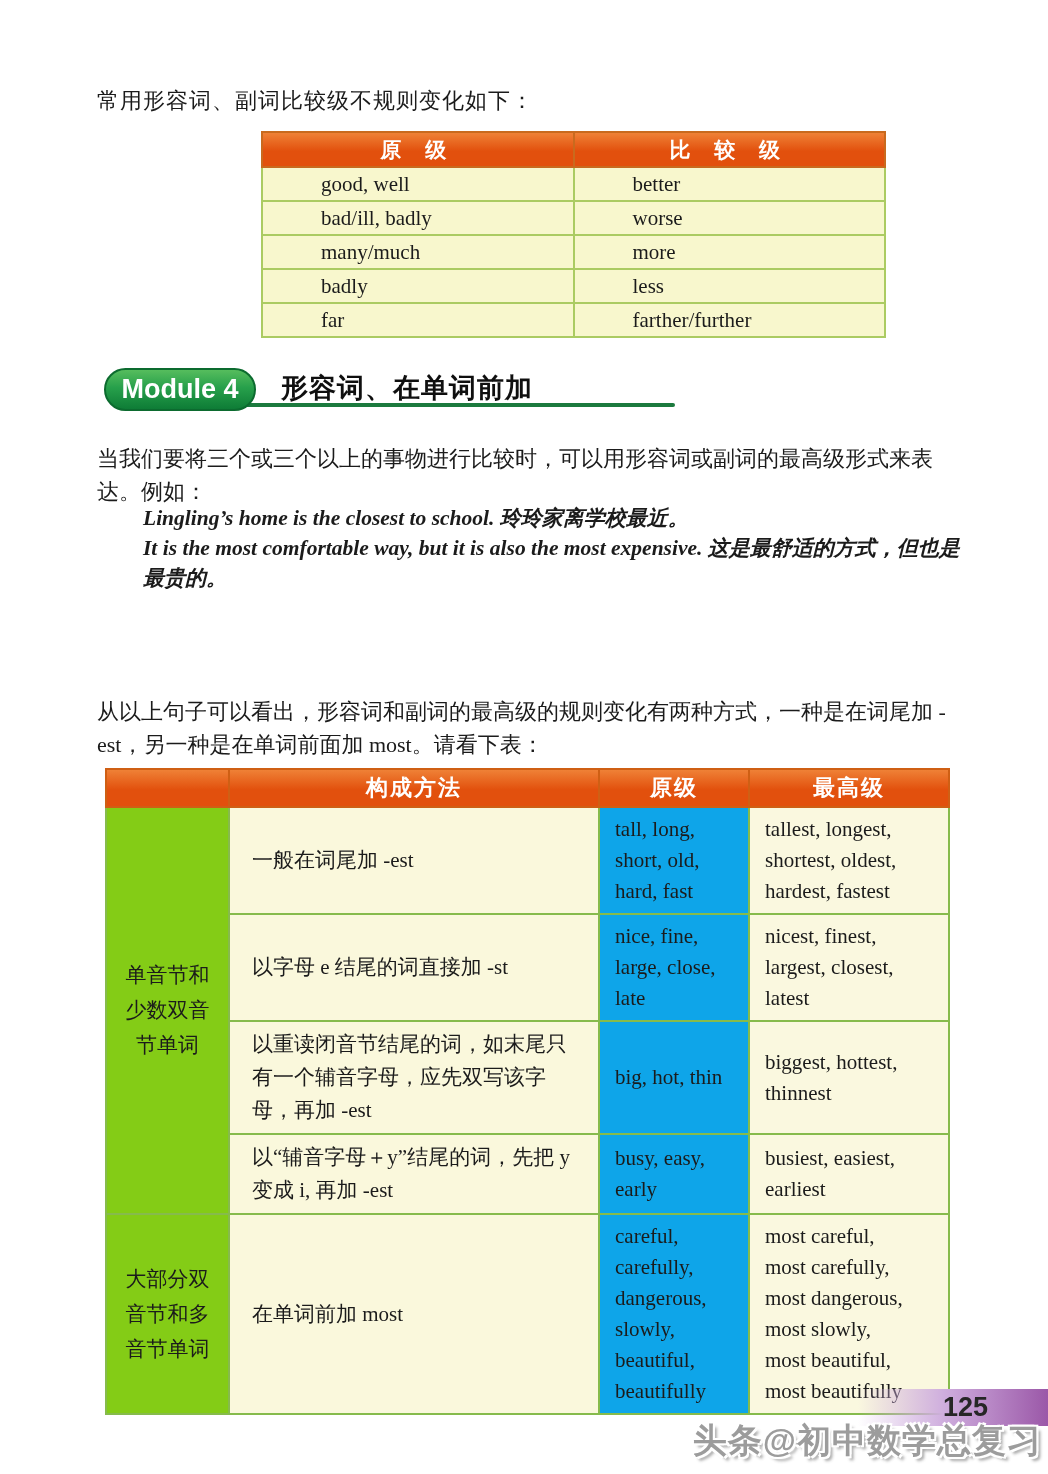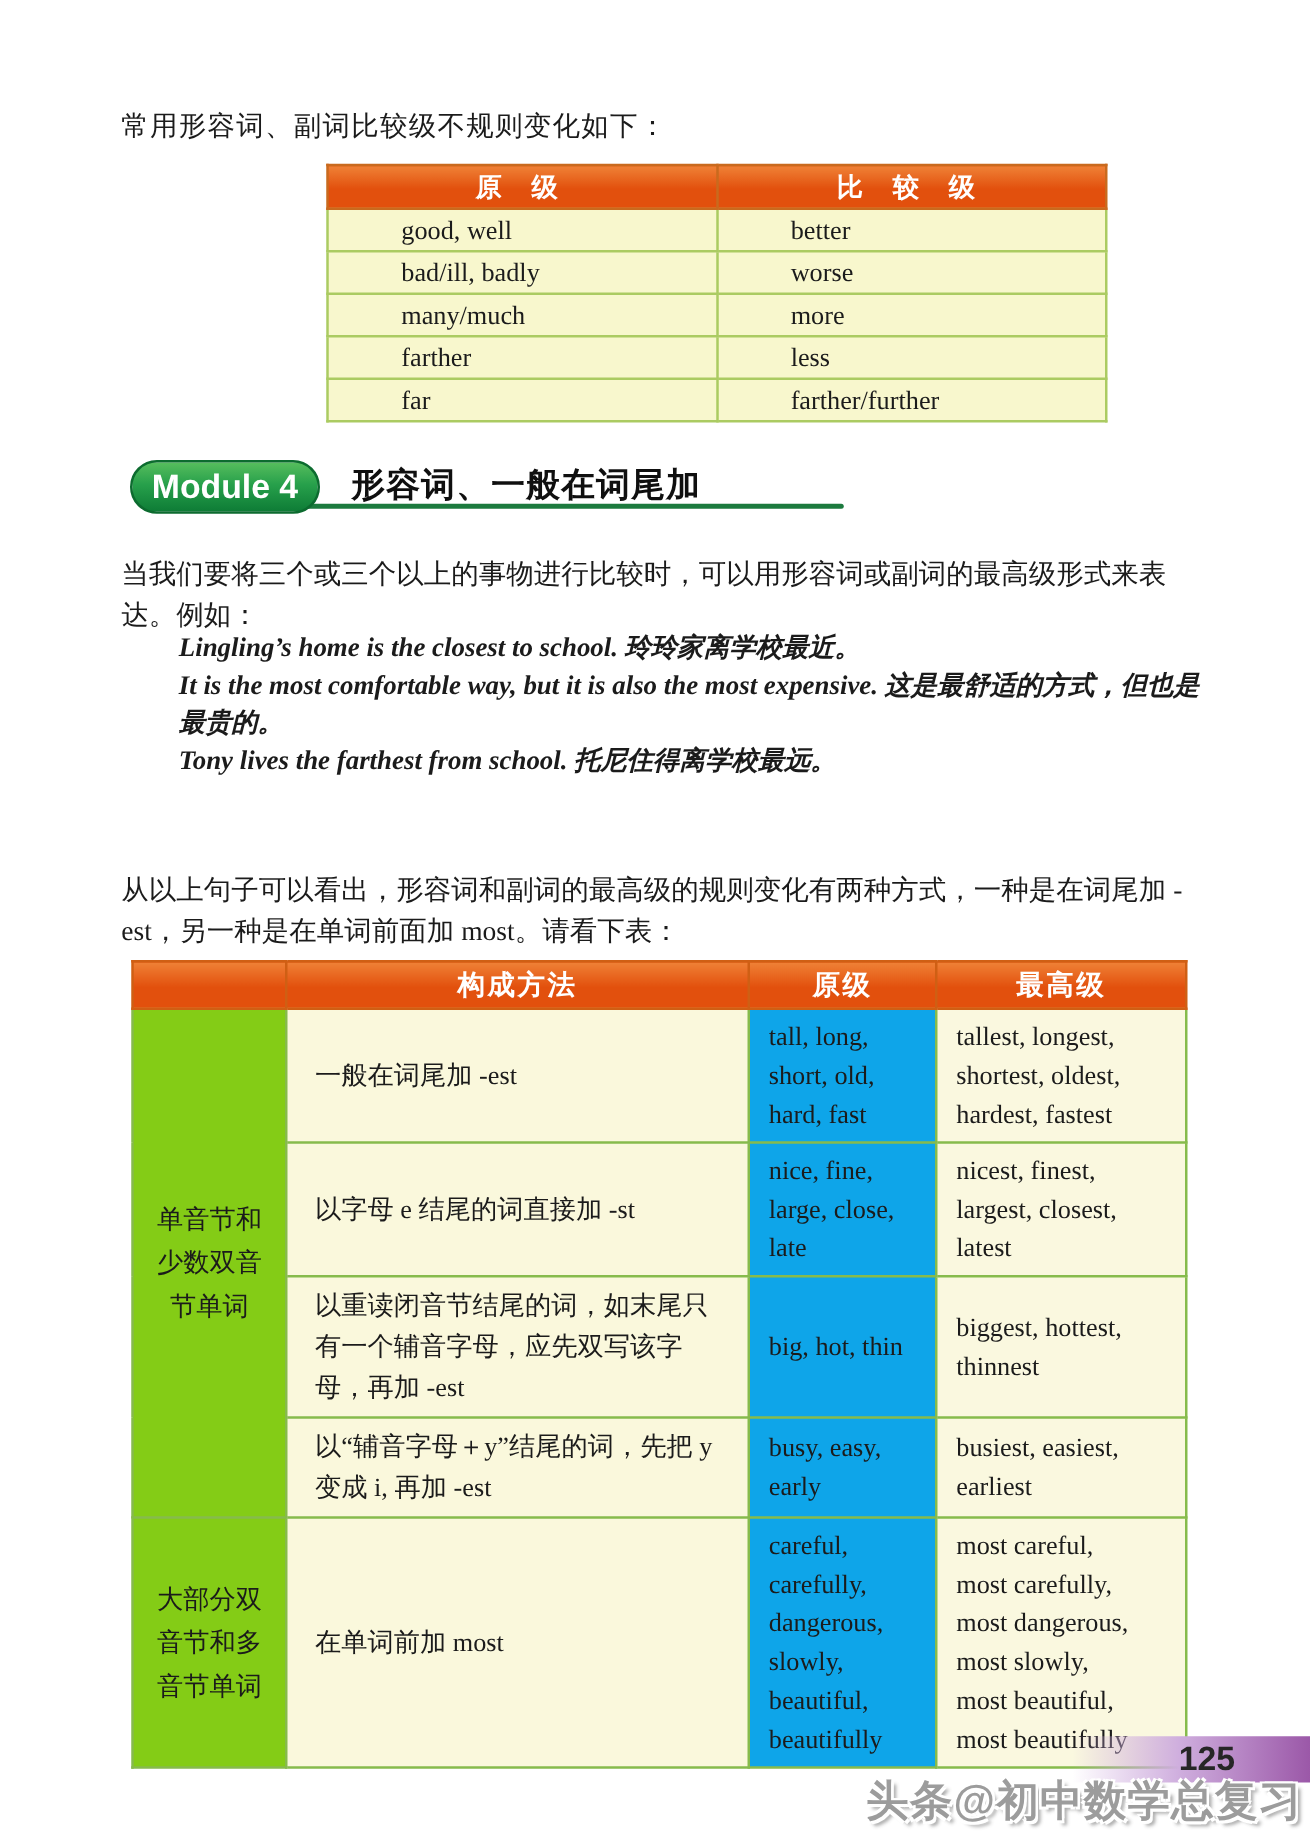--- a/index.html
+++ b/index.html
@@ -178,41 +178,40 @@
       </tr>
       <tr>
         <td>bad/ill, badly</td>
         <td>worse</td>
       </tr>
       <tr>
         <td>many/much</td>
         <td>more</td>
       </tr>
       <tr>
-        <td>farther</td>
+        <td>badly</td>
         <td>less</td>
       </tr>
       <tr>
         <td>far</td>
         <td>farther/further</td>
       </tr>
     </tbody>
   </table>
 </div>
 
 <div class="module-underline"></div>
 <div class="module-badge">Module 4</div>
-<div class="module-title">形容词、一般在词尾加</div>
+<div class="module-title">形容词、在单词前加</div>
 
 <div class="para para-1">当我们要将三个或三个以上的事物进行比较时，可以用形容词或副词的最高级形式来表达。例如：</div>
 
 <div class="examples">
   <div class="example"><span class="en">Lingling’s home is the closest to school.</span><span class="zh"> 玲玲家离学校最近。</span></div>
   <div class="example"><span class="en">It is the most comfortable way, but it is also the most expensive.</span><span class="zh"> 这是最舒适的方式，但也是最贵的。</span></div>
-  <div class="example"><span class="en">Tony lives the farthest from school.</span><span class="zh"> 托尼住得离学校最远。</span></div>
 </div>
 
 <div class="para para-2">从以上句子可以看出，形容词和副词的最高级的规则变化有两种方式，一种是在词尾加 -est，另一种是在单词前面加 most。请看下表：</div>
 
 <div class="sup-table-wrap">
   <table class="sup">
     <colgroup>
       <col class="c-group">
         <col class="c-method">
         <col class="c-base">

